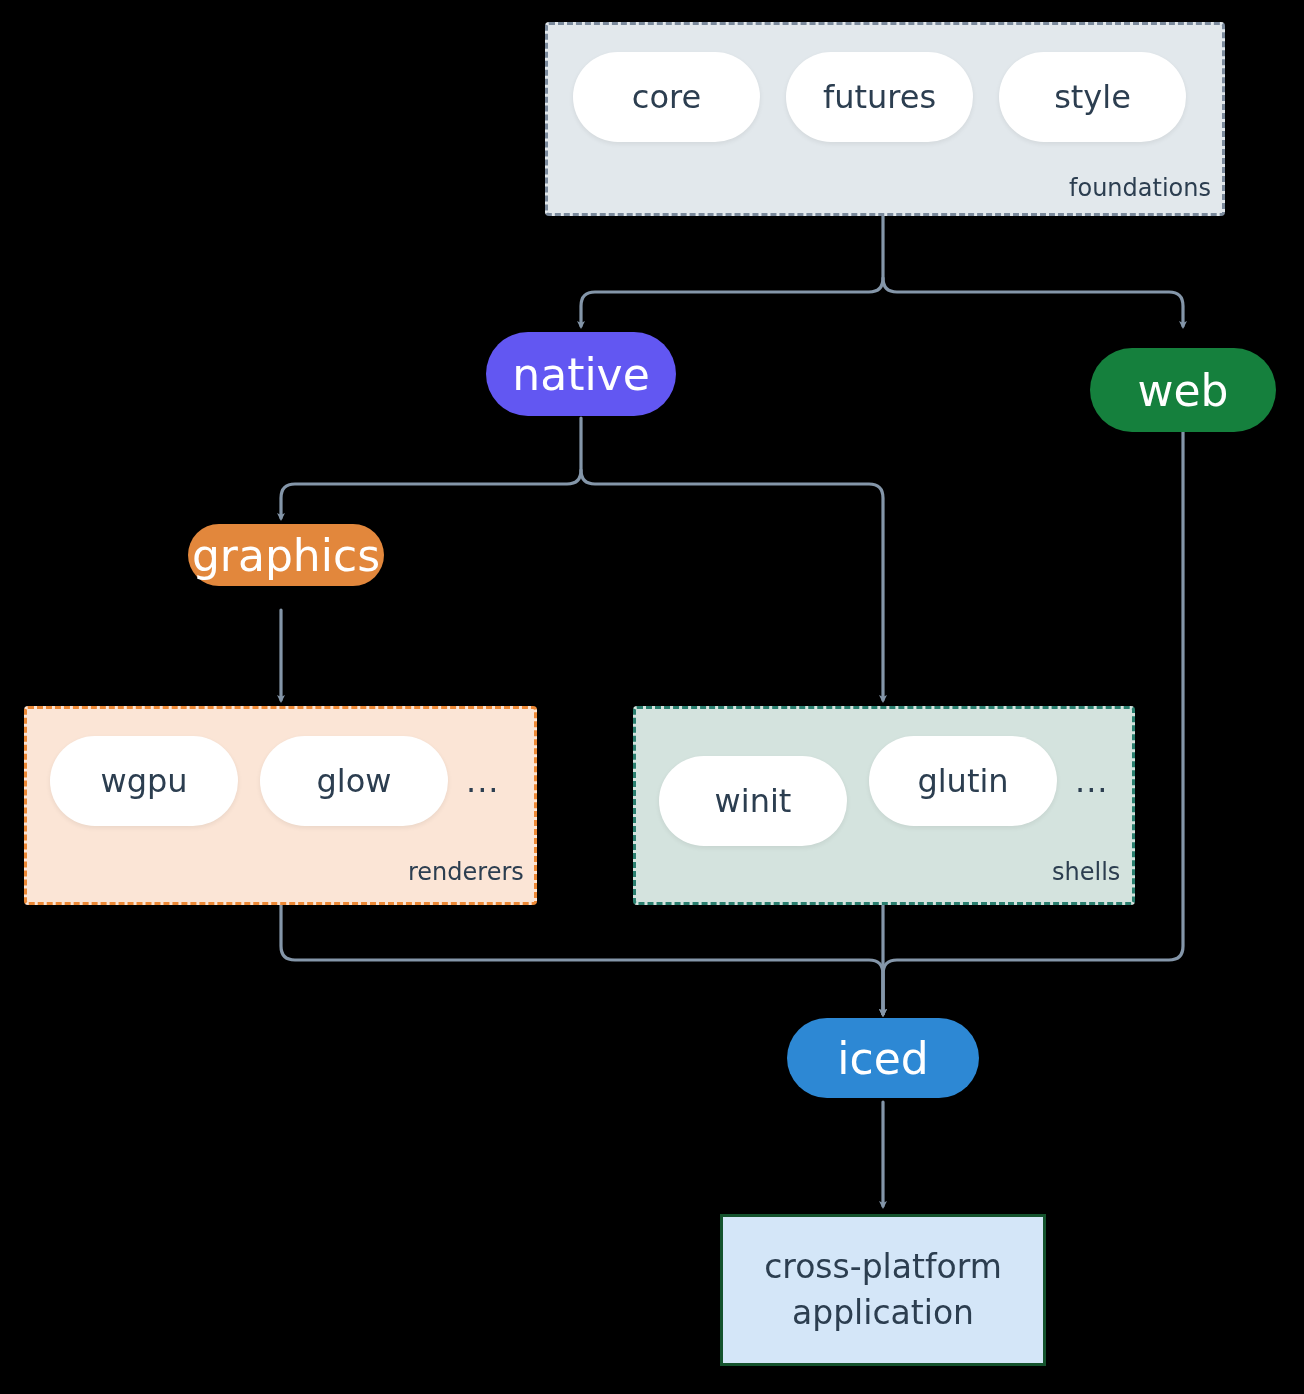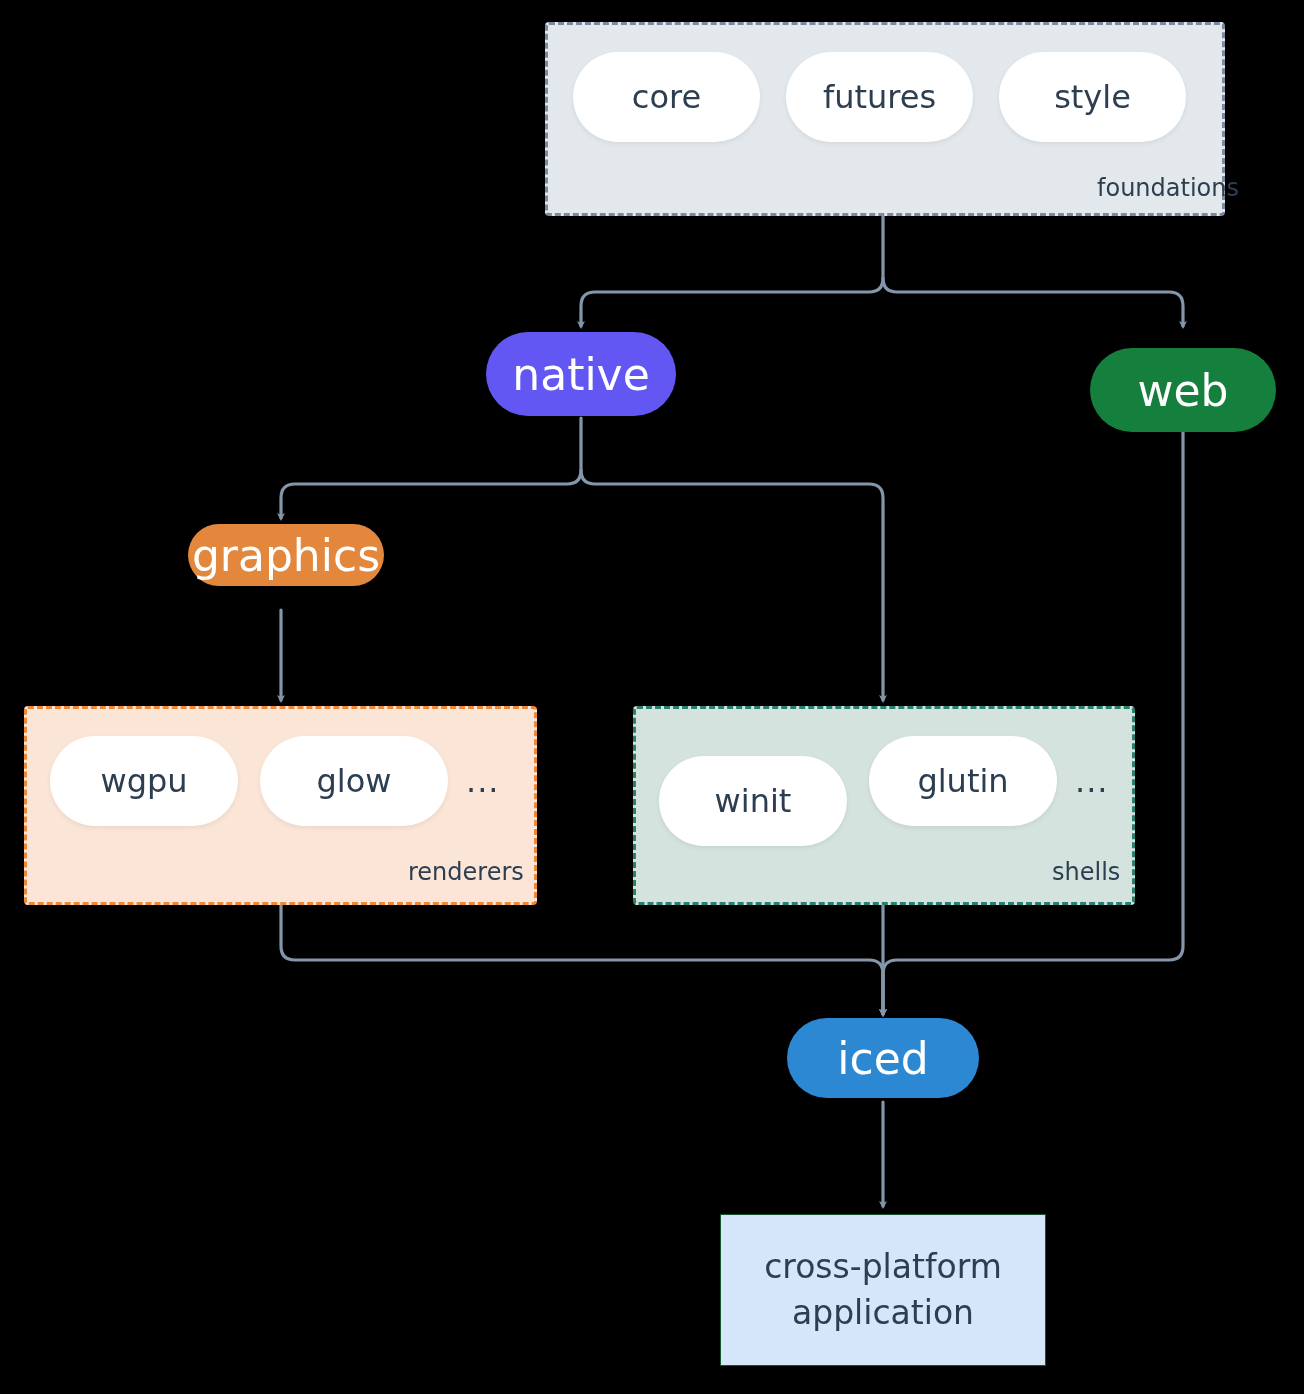--- a/index.html
+++ b/index.html
@@ -116,21 +116,21 @@
     </g>
   </svg>
 
   <div class="group-box" style="left:545px; top:22px; width:680px; height:194px;
               background:#e2e8ec; border:3px dashed #7b8a9c;"></div>
   <div class="group-chips" style="left:573px; top:52px; height:90px;">
     <div class="chip" style="width:187px; height:90px;">core</div>
     <div class="chip" style="width:187px; height:90px; margin-left:26px;">futures</div>
     <div class="chip" style="width:187px; height:90px; margin-left:26px;">style</div>
   </div>
-  <div class="group-label" style="left:1069px; top:174px;margin-left:28px;">foundations</div>
+  <div class="group-label" style="left:1069px; top:174px;">foundations</div>
 
   <div class="node" style="left:486px; top:332px; width:190px; height:84px; background:#6257f2;">
     <span>native</span>
   </div>
 
   <div class="node" style="left:1090px; top:348px; width:186px; height:84px; background:#15803d;justify-content:center;">
     <span>web</span>
   </div>
 
   <div class="node" style="left:188px; top:524px; width:196px; height:62px; background:#e2873c;">
@@ -153,18 +153,18 @@
     <div class="chip" style="width:188px; height:90px; margin-left:22px;">glutin</div>
     <div class="ellipsis">...</div>
   </div>
   <div class="group-label" style="left:1052px; top:858px;">shells</div>
 
   <div class="node" style="left:787px; top:1018px; width:192px; height:80px; background:#2d88d4;">
     <span>iced</span>
   </div>
 
   <div class="rect-node" style="left:720px; top:1214px; width:326px; height:152px;
-              background:#d4e6f8; border:1px solid #14532d; color:#2c3e50;">
+              background:#d4e6f8; border:3px solid #14532d; color:#2c3e50;">
     <span>cross-platform</span>
     <span>application</span>
   </div>
 
 </div>
 
 </body></html>

